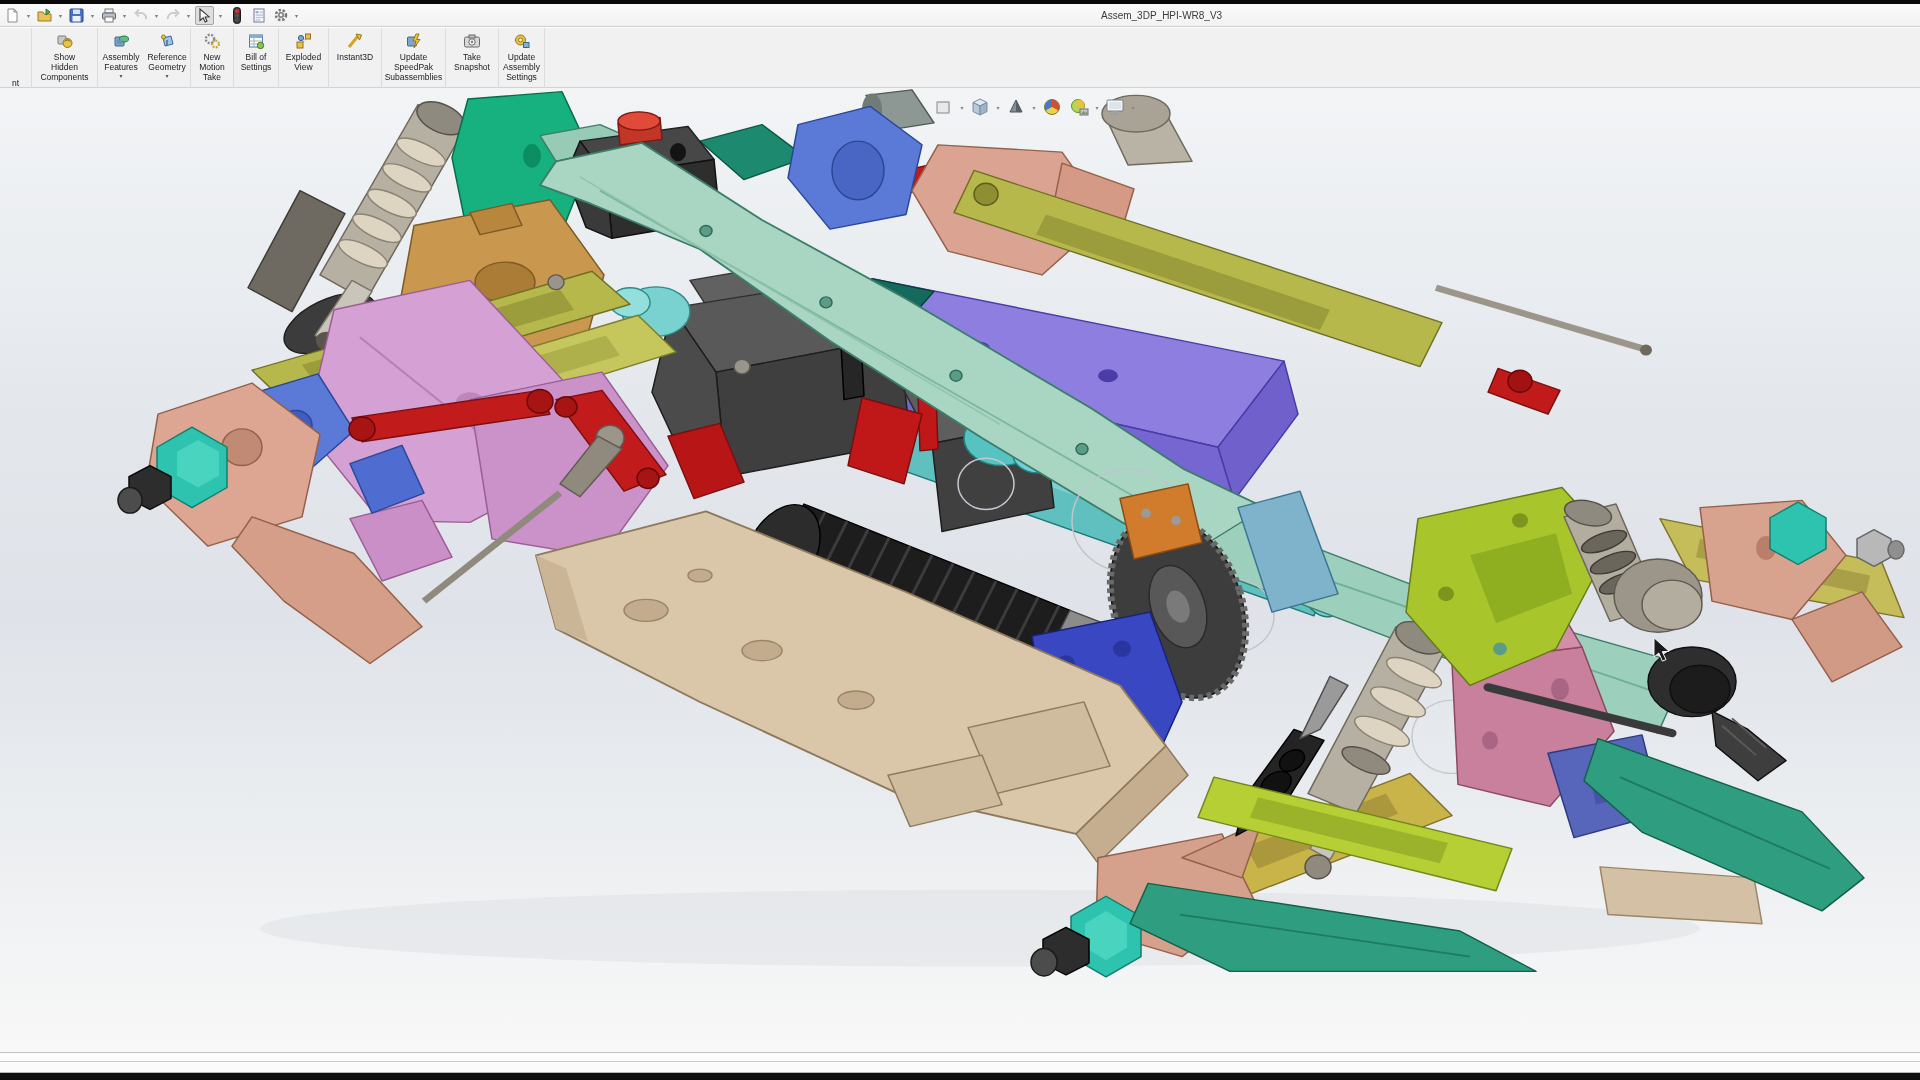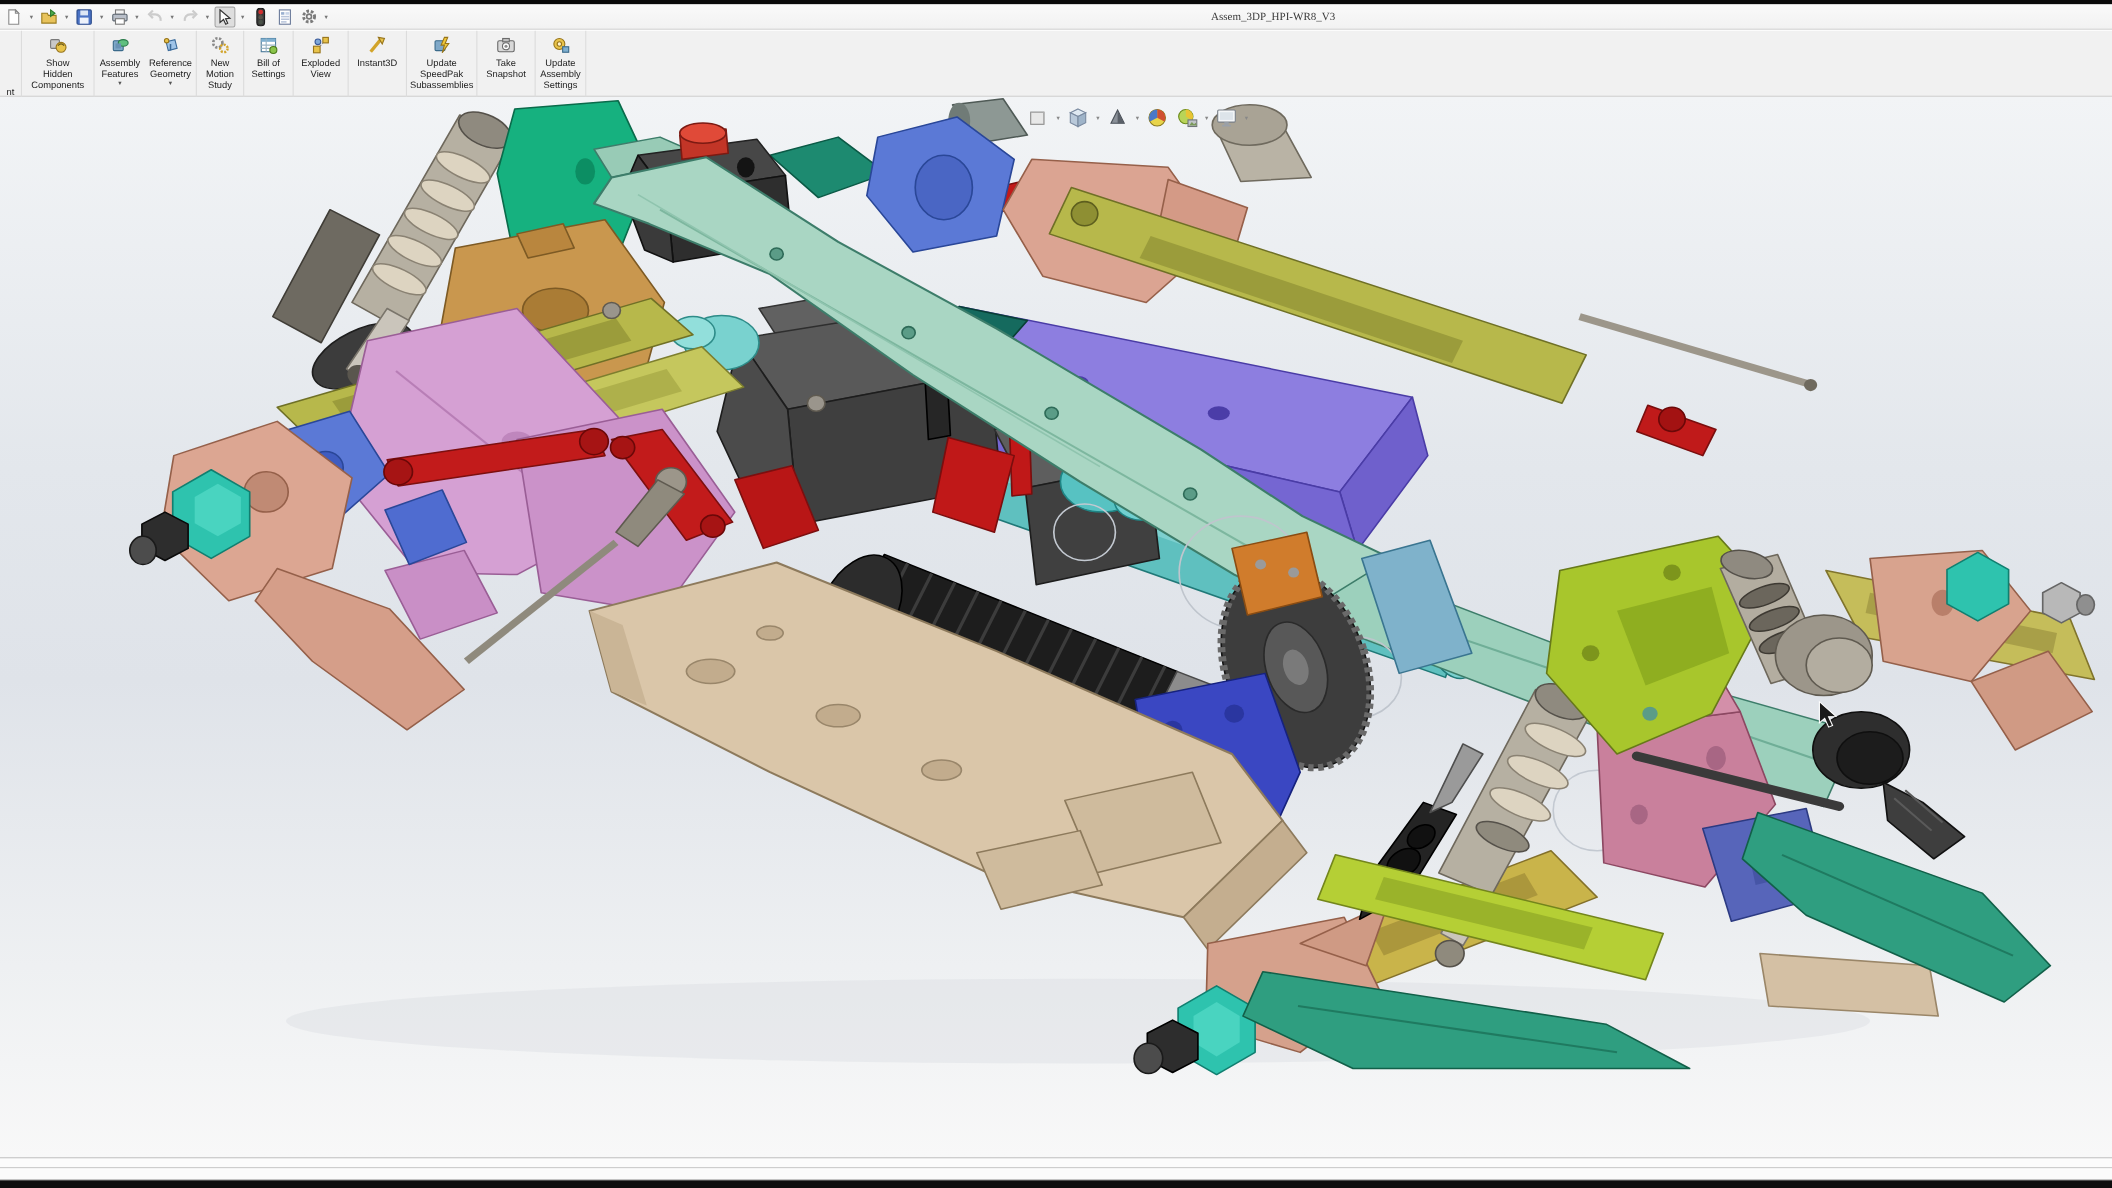--- a/index.html
+++ b/index.html
@@ -14,33 +14,33 @@
   .titlebar { position:absolute; left:0; top:4px; width:1920px; height:23px;
               background:linear-gradient(180deg,#fafafa,#f2f2f2);
               border-bottom:1px solid #cfcfcf; display:flex; align-items:center; }
   .qa-row { display:flex; align-items:center; gap:3px; padding-left:3px; }
   .qa-btn { width:19px; height:19px; display:flex; align-items:center; justify-content:center;
             border-radius:2px; }
   .qa-btn.pressed { background:#dedede; border:1px solid #a6a6a6; }
   .qa-btn.disabled { opacity:.45; }
   .qa-dd { font-size:6px; color:#777; width:7px; text-align:center; cursor:default; }
   .win-title { position:absolute; left:1101px; top:0; height:23px; line-height:23px;
-               font-size:10px; color:#3a3a3a; white-space:nowrap;font-family:Liberation Serif, serif; }
+               font-size:10px; color:#3a3a3a; white-space:nowrap; }
 
   
   .commandbar { position:absolute; left:0; top:28px; width:1920px; height:60px;
                 background:#f1f1f1; border-bottom:1px solid #d2d2d2; display:flex; }
   .cm-btn { height:60px; display:flex; flex-direction:column; align-items:center;
             padding-top:3px; border-right:1px solid #dcdcdc; position:relative; }
   .cm-btn.no-sep { border-right:none; }
   .cm-btn .cm-icon { height:20px; display:flex; align-items:center; justify-content:center; }
   .cm-label { font-size:8.5px; line-height:1.18; color:#1c1c1c; text-align:center;
               white-space:pre-line; margin-top:1px; }
   .cm-flyout { font-size:6px; color:#555; line-height:1; margin-top:1px; }
-  .cm-clipped { width:20px; justify-content:flex-end; padding-top:0; }
+  .cm-clipped { width:32px; justify-content:flex-end; padding-top:0; }
   .cm-clipped .cm-label { margin-top:32px; font-size:8.5px; }
 
   
   .viewport { position:absolute; left:0; top:88px; width:1920px; height:964px; overflow:hidden; }
   .viewport svg.model { position:absolute; left:0; top:0; z-index:1; }
 
   
   .headsup { position:absolute; left:932px; top:8px; z-index:2; display:flex;
              align-items:center; gap:3px; }
   .hu-btn { width:24px; height:22px; display:flex; align-items:center; justify-content:center;
@@ -188,21 +188,21 @@
 
     <div class="cm-btn" style="width:43px">
       <span class="cm-icon">
         <svg width="18" height="18" viewBox="0 0 18 18">
           <circle cx="7" cy="7" r="4.2" fill="none" stroke="#8a8a8a" stroke-width="2.4" stroke-dasharray="2 1.4"></circle>
           <circle cx="12.5" cy="12" r="3.4" fill="none" stroke="#d2a42a" stroke-width="2.2" stroke-dasharray="1.8 1.3"></circle>
         </svg>
       </span>
       <span class="cm-label">New
 Motion
-Study</span>
+Take</span>
     </div>
 
     <div class="cm-btn" style="width:45px">
       <span class="cm-icon">
         <svg width="18" height="18" viewBox="0 0 18 18">
           <rect x="2.5" y="3" width="13" height="12" fill="#fff" stroke="#4a7a9a"></rect>
           <rect x="2.5" y="3" width="13" height="3" fill="#7fb0d0"></rect>
           <line x1="2.5" y1="9" x2="15.5" y2="9" stroke="#9ab4c4"></line>
           <line x1="2.5" y1="12" x2="15.5" y2="12" stroke="#9ab4c4"></line>
           <line x1="7" y1="3" x2="7" y2="15" stroke="#9ab4c4"></line>

